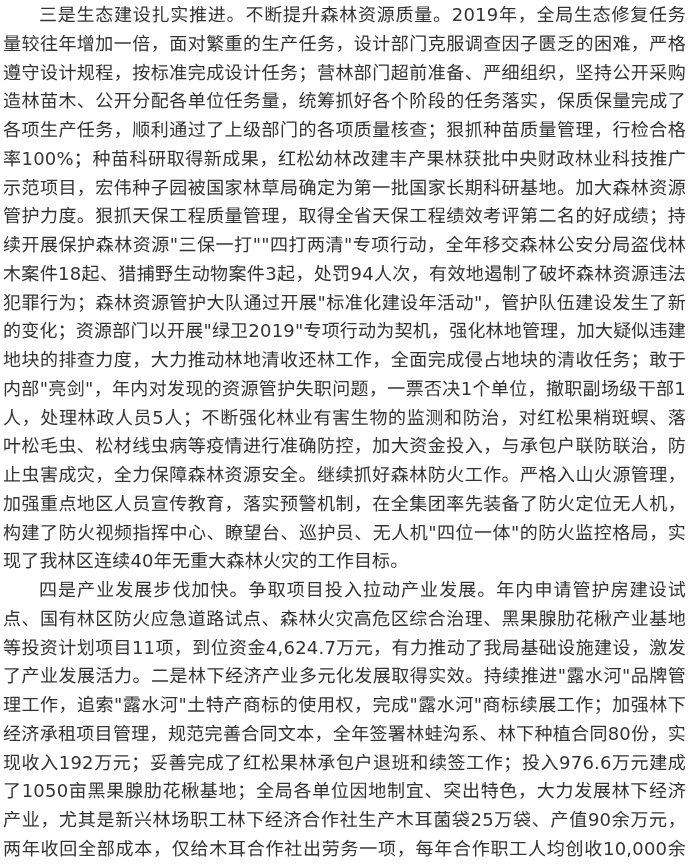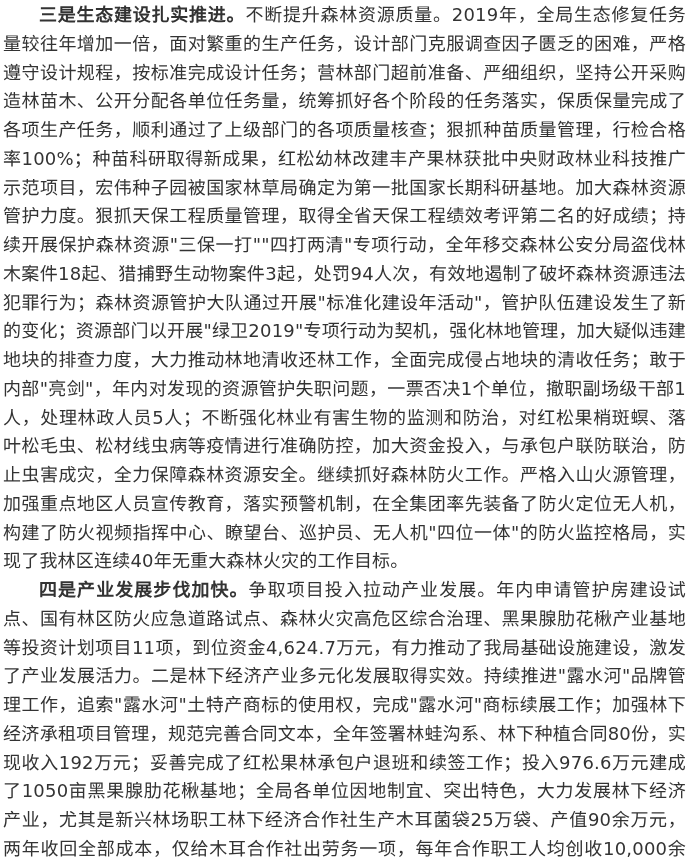--- a/index.html
+++ b/index.html
@@ -22,21 +22,21 @@
     color: #333333;
     text-align: justify;
     text-justify: inter-character;
     letter-spacing: 0.2px;
   }
   .para {
     margin: 0;
     text-indent: 2em;
   }
   .para .lead {
-    font-weight: bold;
+    font-weight: normal;
   }
 </style>
 </head>
 <body style="background: rgb(255, 255, 255);">
 
 <div class="doc" style="color: rgb(51, 51, 51);">
   <p class="para"><strong class="lead">三是生态建设扎实推进。</strong><span>不断提升森林资源质量。2019年，全局生态修复任务量较往年增加一倍，面对繁重的生产任务，设计部门克服调查因子匮乏的困难，严格遵守设计规程，按标准完成设计任务；营林部门超前准备、严细组织，坚持公开采购造林苗木、公开分配各单位任务量，统筹抓好各个阶段的任务落实，保质保量完成了各项生产任务，顺利通过了上级部门的各项质量核查；狠抓种苗质量管理，行检合格率100%；种苗科研取得新成果，红松幼林改建丰产果林获批中央财政林业科技推广示范项目，宏伟种子园被国家林草局确定为第一批国家长期科研基地。加大森林资源管护力度。狠抓天保工程质量管理，取得全省天保工程绩效考评第二名的好成绩；持续开展保护森林资源"三保一打""四打两清"专项行动，全年移交森林公安分局盗伐林木案件18起、猎捕野生动物案件3起，处罚94人次，有效地遏制了破坏森林资源违法犯罪行为；森林资源管护大队通过开展"标准化建设年活动"，管护队伍建设发生了新的变化；资源部门以开展"绿卫2019"专项行动为契机，强化林地管理，加大疑似违建地块的排查力度，大力推动林地清收还林工作，全面完成侵占地块的清收任务；敢于内部"亮剑"，年内对发现的资源管护失职问题，一票否决1个单位，撤职副场级干部1人，处理林政人员5人；不断强化林业有害生物的监测和防治，对红松果梢斑螟、落叶松毛虫、松材线虫病等疫情进行准确防控，加大资金投入，与承包户联防联治，防止虫害成灾，全力保障森林资源安全。继续抓好森林防火工作。严格入山火源管理，加强重点地区人员宣传教育，落实预警机制，在全集团率先装备了防火定位无人机，构建了防火视频指挥中心、瞭望台、巡护员、无人机"四位一体"的防火监控格局，实现了我林区连续40年无重大森林火灾的工作目标。</span></p>
   <p class="para"><strong class="lead">四是产业发展步伐加快。</strong><span>争取项目投入拉动产业发展。年内申请管护房建设试点、国有林区防火应急道路试点、森林火灾高危区综合治理、黑果腺肋花楸产业基地等投资计划项目11项，到位资金4,624.7万元，有力推动了我局基础设施建设，激发了产业发展活力。二是林下经济产业多元化发展取得实效。持续推进"露水河"品牌管理工作，追索"露水河"土特产商标的使用权，完成"露水河"商标续展工作；加强林下经济承租项目管理，规范完善合同文本，全年签署林蛙沟系、林下种植合同80份，实现收入192万元；妥善完成了红松果林承包户退班和续签工作；投入976.6万元建成了1050亩黑果腺肋花楸基地；全局各单位因地制宜、突出特色，大力发展林下经济产业，尤其是新兴林场职工林下经济合作社生产木耳菌袋25万袋、产值90余万元，两年收回全部成本，仅给木耳合作社出劳务一项，每年合作职工人均创收10,000余元，他</span></p>
 </div>
 

